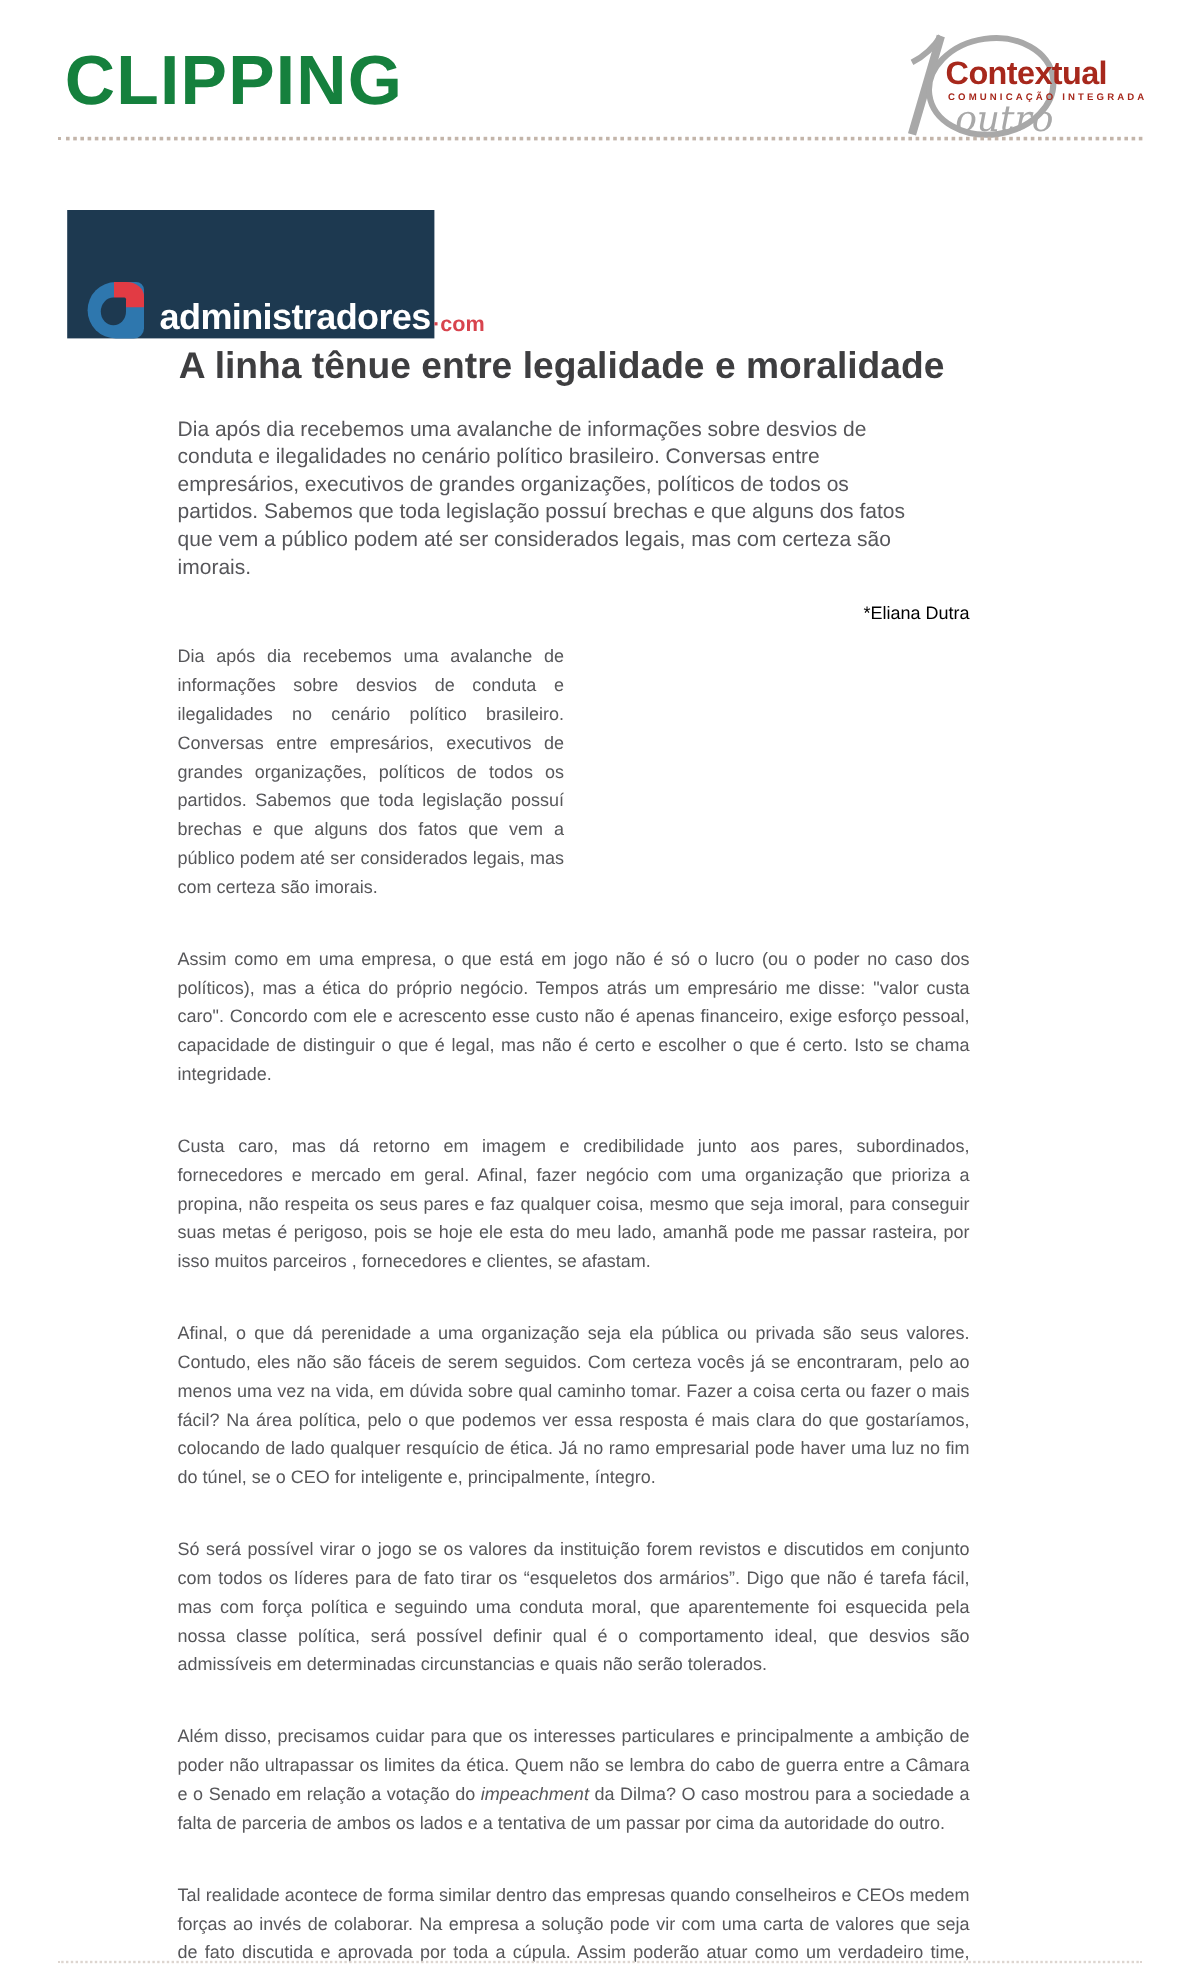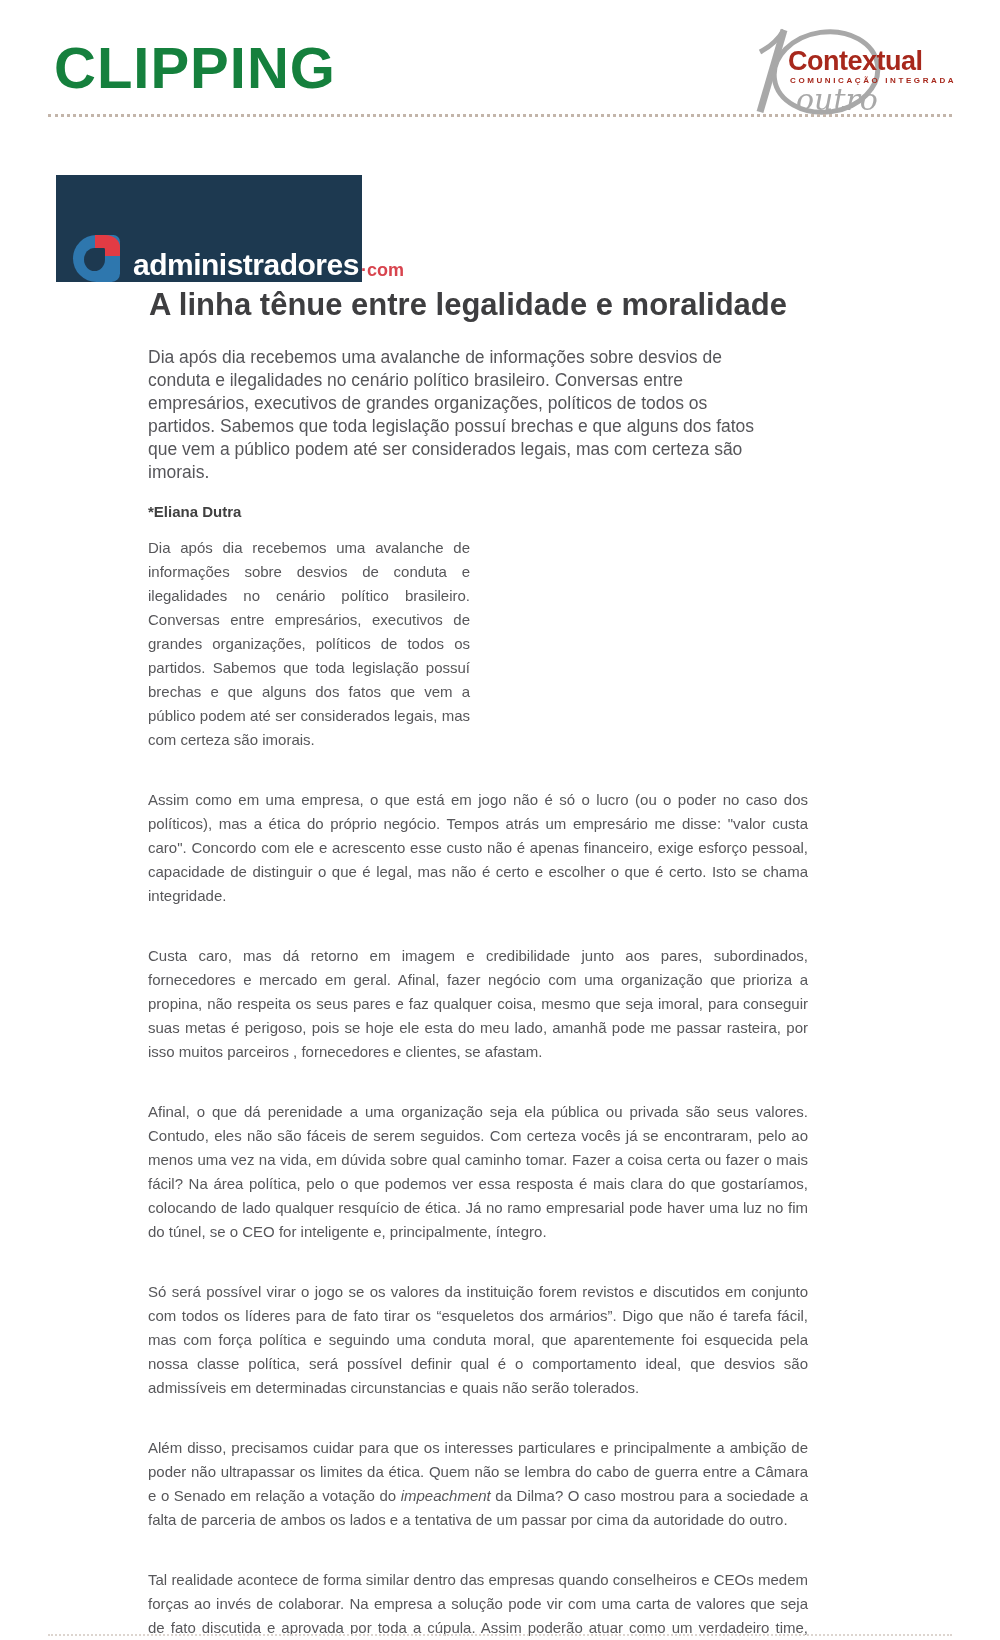--- a/index.html
+++ b/index.html
@@ -76,22 +76,23 @@
   .article { position: absolute; left: 148px; top: 285px; width: 660px; color: #57575a; }
   .article-title {
     font-size: 31px; line-height: 39px; font-weight: bold; color: #3e3e40;
     width: 640px; margin-bottom: 22px; text-align: center;
   }
   .article-lead {
     font-size: 17.5px; line-height: 23px; color: #56565a;
     width: 622px; margin-bottom: 10px;
   }
   .byline {
-    font-size: 15px; font-weight: bold; color: #404040;
+    font-size: 15px; font-weight: normal; color: #000000;
     margin: 19px 0 16px 0;
+    text-align: right;
   }
   .col-paragraph {
     width: 322px; text-align: justify;
     font-size: 15px; line-height: 24px; margin-bottom: 12px;
   }
   .body-paragraph {
     width: 660px; text-align: justify;
     font-size: 15px; line-height: 24px; margin-bottom: 16px; margin-top: 36px;
   }
   .body-paragraph em { font-style: italic; }

